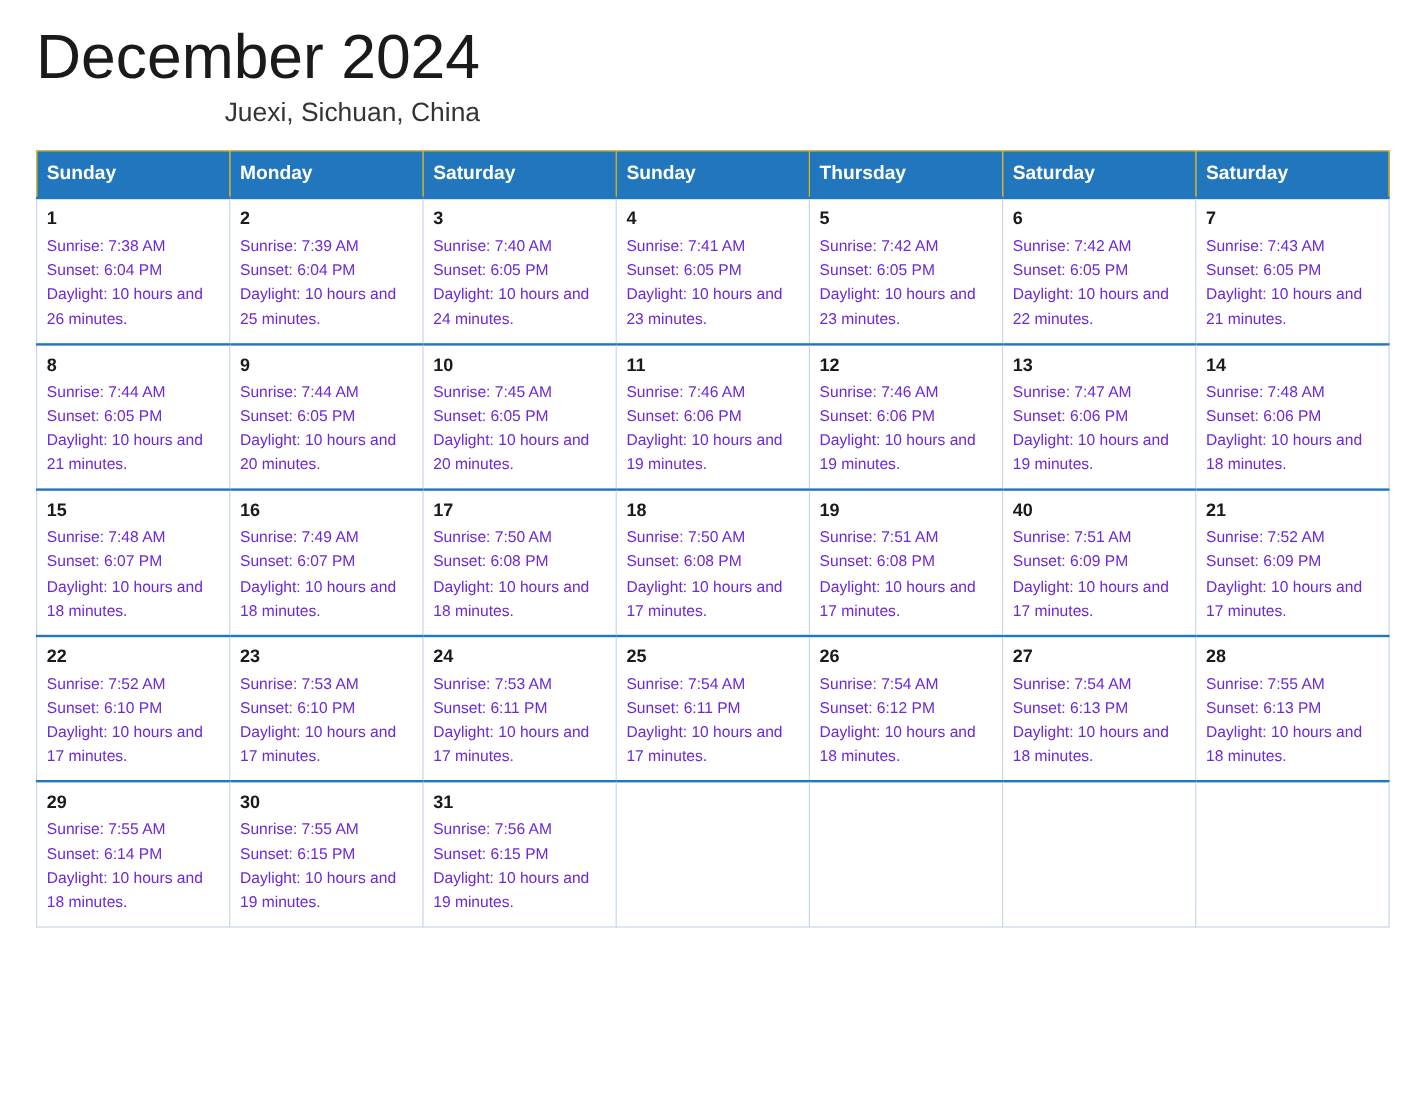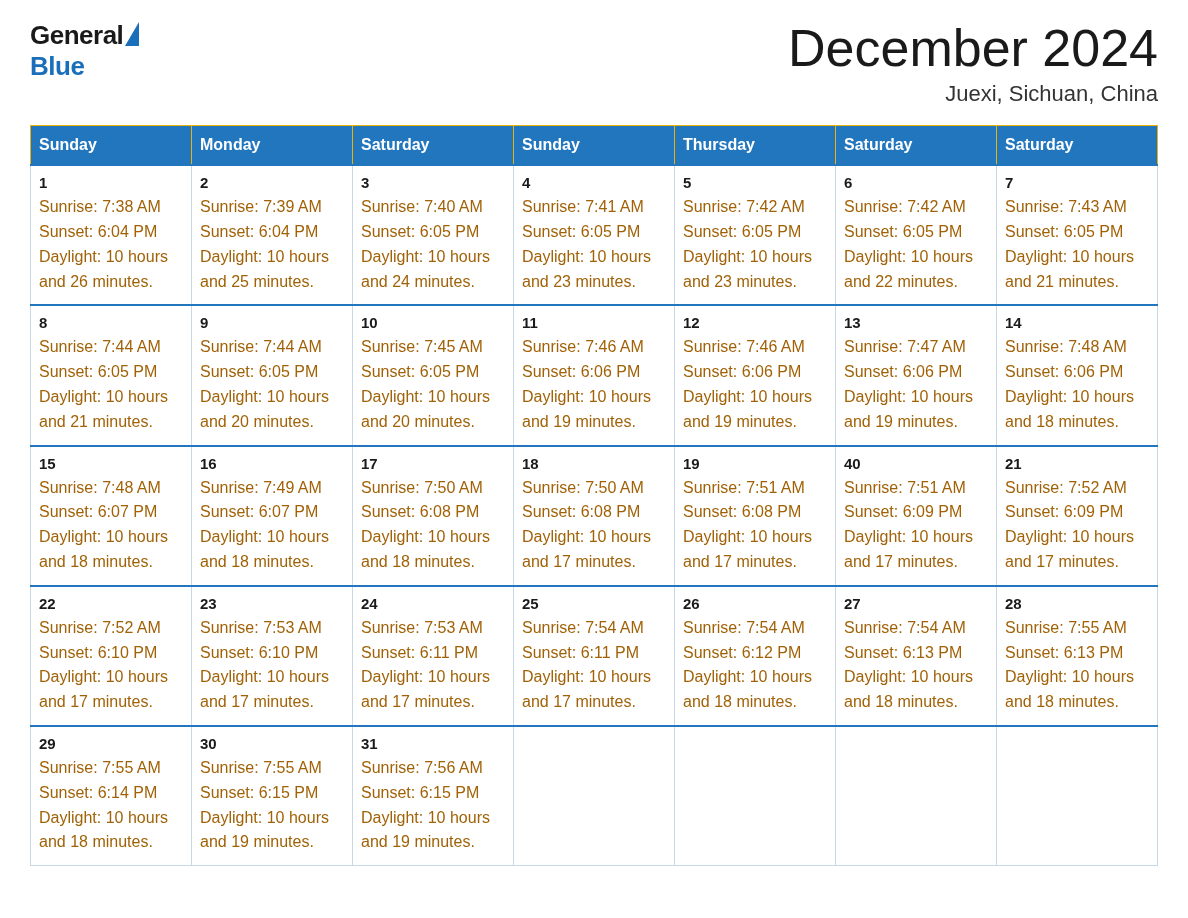--- a/index.html
+++ b/index.html
@@ -80,51 +80,42 @@
       border-top: 2px solid #2176be;
     }
     .day-num {
       font-size: 15px;
       font-weight: bold;
       color: #1a1a1a;
       display: block;
       margin-bottom: 4px;
     }
     .day-info {
-      font-size: 16px;
-      color: #a16207;
+      font-size: 13px;
+      color: #6d28d9;
       line-height: 1.55;
     }
     .logo-wrapper {
       display: flex;
       flex-direction: row;
       align-items: flex-start;
     }
     .logo-text-block {
       display: flex;
       flex-direction: column;
     }
     .logo-row1 {
       display: flex;
       align-items: flex-end;
     }
   </style>
 </head>
 <body>
 
 <div class="header">
-  <div class="logo-wrapper">
-    <div class="logo-text-block">
-      <div class="logo-row1">
-        <span class="logo-general">General</span>
-        <div class="logo-triangle"></div>
-      </div>
-      <span class="logo-blue">Blue</span>
-    </div>
-  </div>
   <div class="title-block">
     <div class="month-title">December 2024</div>
     <div class="location">Juexi, Sichuan, China</div>
   </div>
 </div>
 
 <table>
   <thead>
     <tr>
     <th>Sunday</th>

